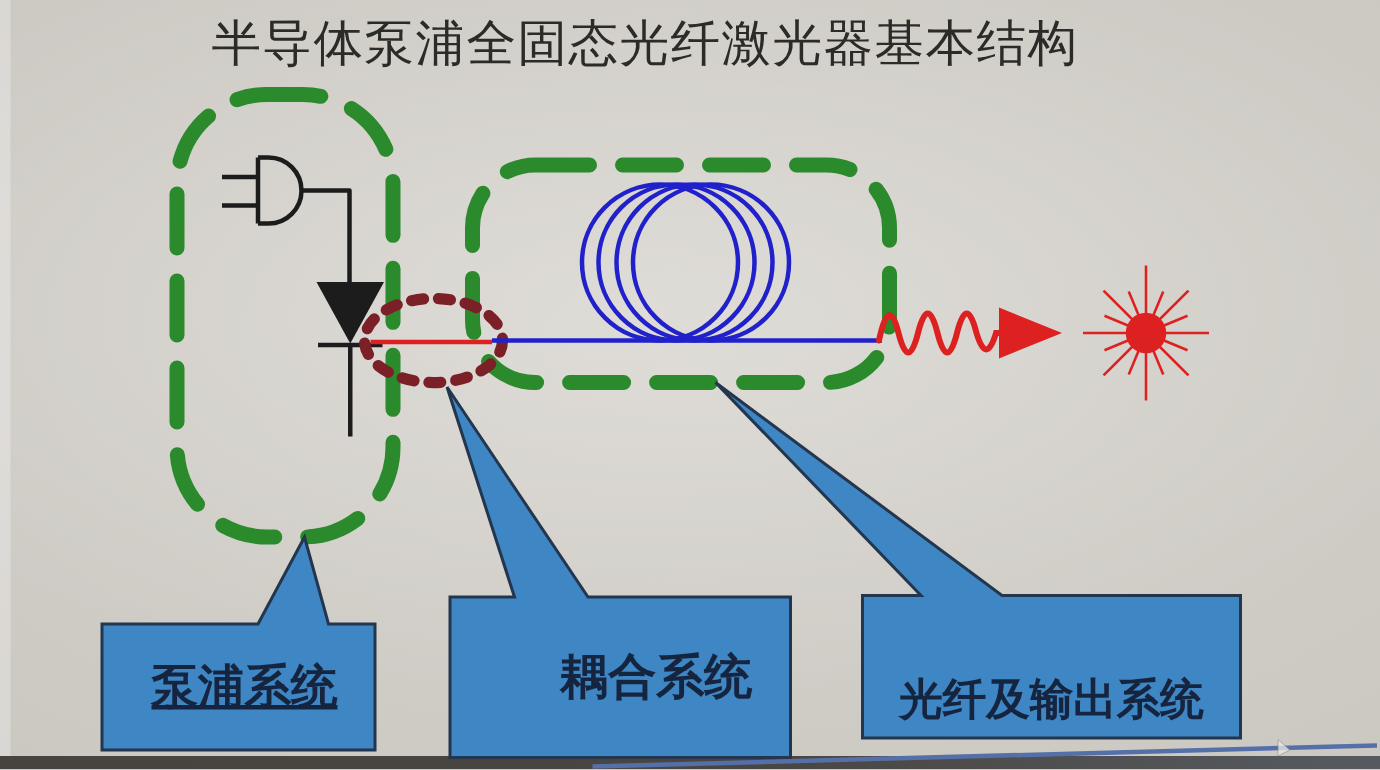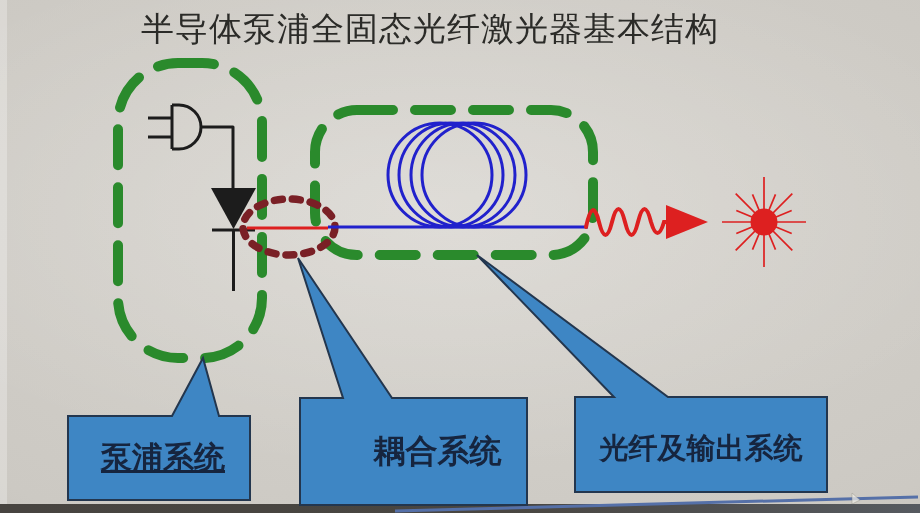--- a/index.html
+++ b/index.html
@@ -38,21 +38,21 @@
     position:absolute;left:130px;top:7px;width:600px;
     text-align:center;font-size:33px;font-weight:normal;letter-spacing:1px;
     color:var(--title-text,#2b2b28);
   }
   .callout-label{
     position:absolute;display:flex;align-items:center;justify-content:center;
     font-weight:bold;color:var(--callout-text,#16253f);
   }
   .label-pump{left:68px;top:416px;width:190px;height:84px;font-size:31px;text-decoration:underline;}
   .label-coupling{left:300px;top:398px;width:227px;height:107px;font-size:32px;margin-left:24px;}
-  .label-fiber-output{left:575px;top:401px;width:252px;height:95px;font-size:29px;}
+  .label-fiber-output{left:575px;top:419px;width:252px;height:95px;font-size:29px;}
 </style>
 </head>
 <body>
 
 <div class="photo-bg"></div>
 <div class="left-screen-edge"></div>
 <div class="bottom-bezel"></div>
 
 <svg width="920" height="513" viewBox="0 0 920 513">
 

